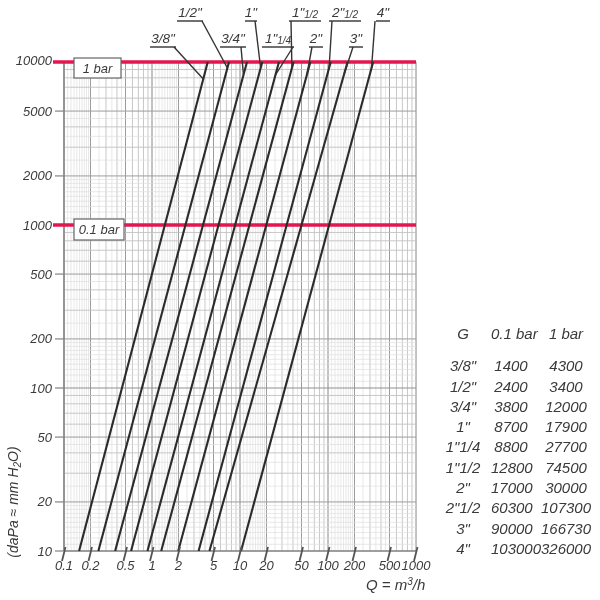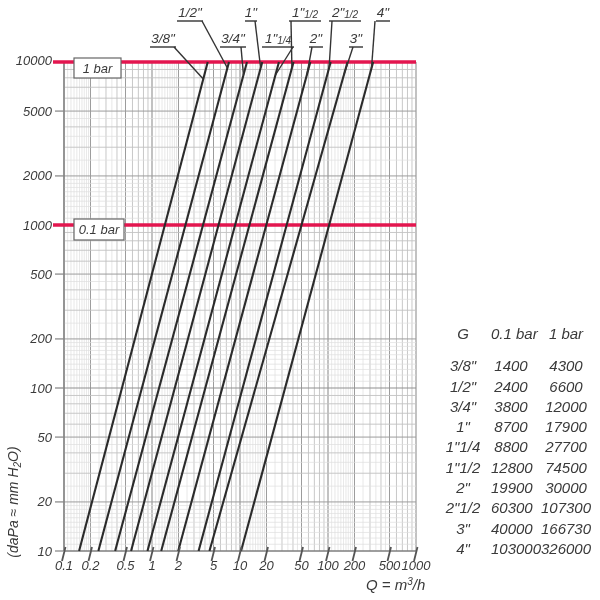--- a/index.html
+++ b/index.html
@@ -281,21 +281,21 @@
         <span>1 bar</span>
       </div>
       <div class="trow">
         <span>3/8"</span>
         <span>1400</span>
         <span>4300</span>
       </div>
       <div class="trow">
         <span>1/2"</span>
         <span>2400</span>
-        <span>6600</span>
+        <span>3400</span>
       </div>
       <div class="trow">
         <span>3/4"</span>
         <span>3800</span>
         <span>12000</span>
       </div>
       <div class="trow">
         <span>1"</span>
         <span>8700</span>
         <span>17900</span>
@@ -305,31 +305,31 @@
         <span>8800</span>
         <span>27700</span>
       </div>
       <div class="trow">
         <span>1"1/2</span>
         <span>12800</span>
         <span>74500</span>
       </div>
       <div class="trow">
         <span>2"</span>
-        <span>19900</span>
+        <span>17000</span>
         <span>30000</span>
       </div>
       <div class="trow">
         <span>2"1/2</span>
         <span>60300</span>
         <span>107300</span>
       </div>
       <div class="trow">
         <span>3"</span>
-        <span>40000</span>
+        <span>90000</span>
         <span>166730</span>
       </div>
       <div class="trow">
         <span>4"</span>
         <span>103000</span>
         <span>326000</span>
       </div>
     </div>
 </div>
 

